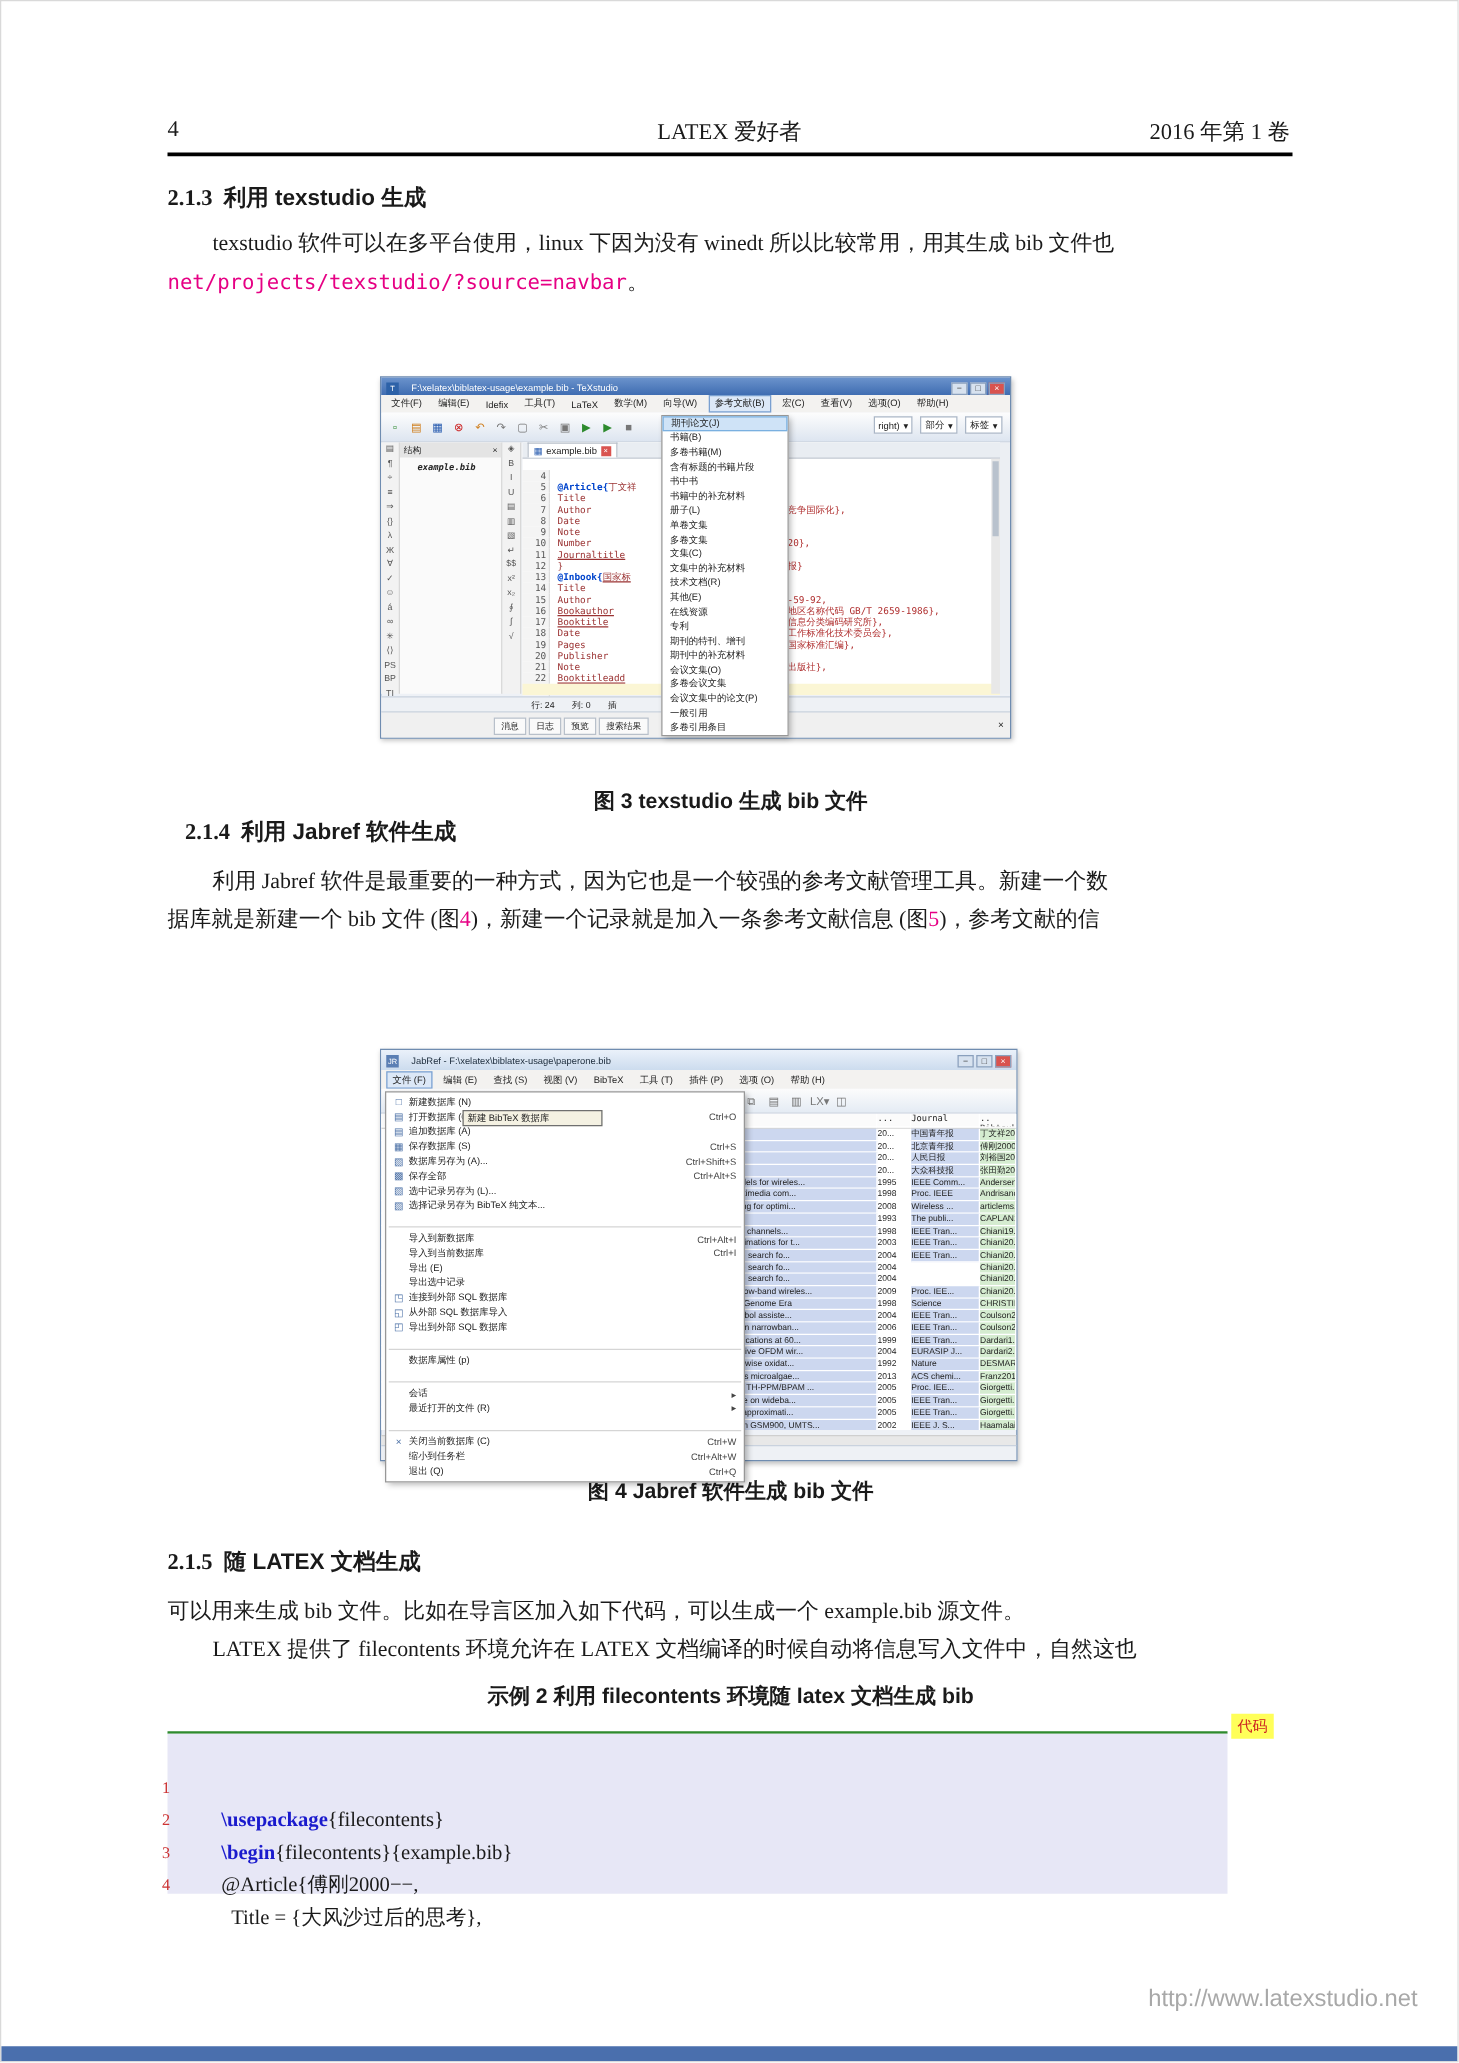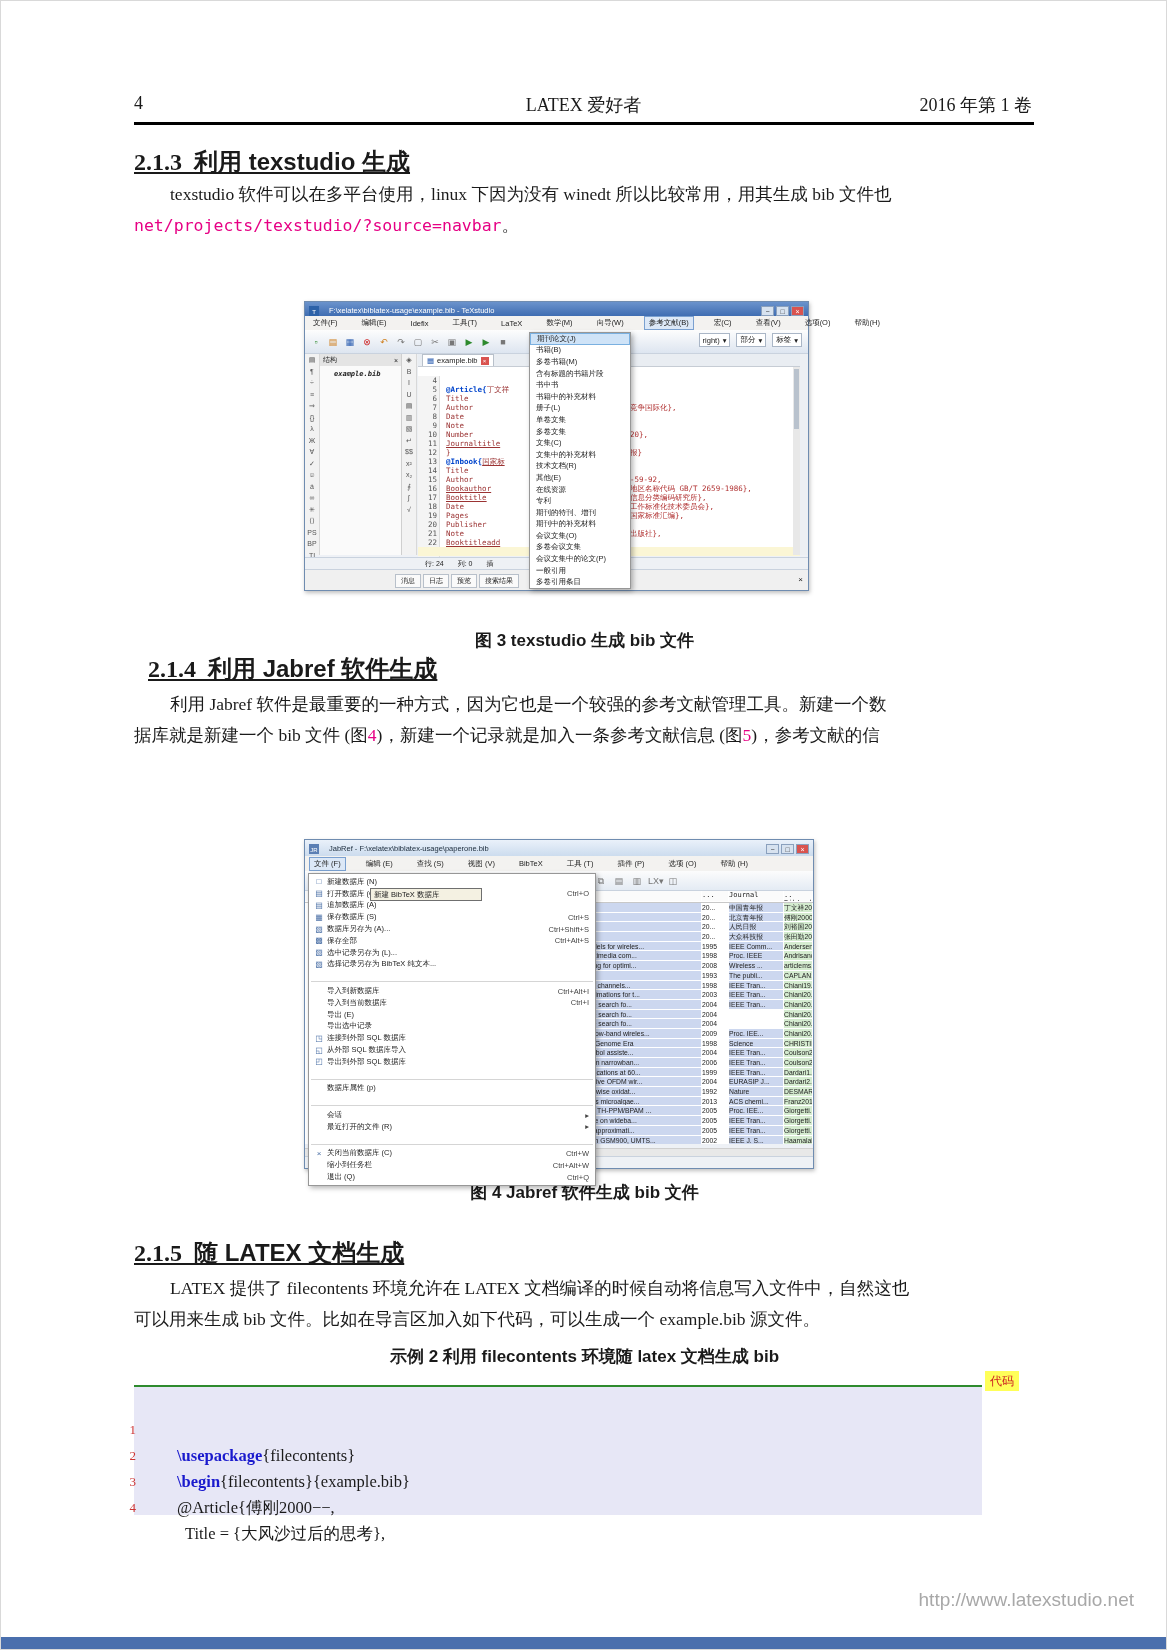--- a/index.html
+++ b/index.html
@@ -8,21 +8,21 @@
          border:1px solid #d9d9d9; overflow:hidden;
          font-family:"Liberation Serif", serif; color:#1a1a1a; }
   .abs{ position:absolute; }
 
   
   .hdr-num{ left:133px; top:92px; font-size:18px; }
   .hdr-center{ left:0; right:0; top:92px; text-align:center; font-size:18px; }
   .hdr-right{ right:134px; top:92px; font-size:18px; }
   .hdr-rule{ left:133px; top:121px; width:900px; height:3px; background:#000; }
 
-  .sec-h{ font-size:24px; font-weight:bold;text-decoration:underline; }
+  .sec-h{ font-size:18px; font-weight:bold; }
   .sec-h .sec-cjk{ font-family:"Liberation Sans", sans-serif; }
   .body-line{ font-size:17.5px; line-height:31px; white-space:nowrap; }
   .indent{ padding-left:36px; }
   .mag{ color:#e60084; }
   .urltt{ color:#e60084; font-family:"DejaVu Sans Mono", monospace; font-size:16.5px; }
   .caption{ left:2px; right:0; text-align:center; font-size:17px; }
   .caption b{ font-family:"Liberation Sans", sans-serif; }
 
   
   .code-rule{ left:133px; top:1384px; width:848px; height:2px; background:#2e8b2e; }
@@ -41,21 +41,21 @@
   .bottom-bar{ left:0; right:0; bottom:0; height:12px; background:#4a6fad; }
 
   
   .win{ font-family:"Liberation Sans", sans-serif; font-size:8px; color:#222;
         border:1px solid #6f8cb0; background:#eef1f6; box-shadow:1px 2px 4px rgba(0,0,0,.25); }
   .tbar{ display:flex; align-items:flex-start; gap:10px; padding:4px 4px; }
   .winbtns{ margin-left:auto; display:flex; gap:2px; }
   .winbtn{ width:13px; height:10px; font-size:7px; line-height:10px; text-align:center;
            background:#d7e2ef; border:1px solid #8aa0bd; color:#333; }
   .winbtn.close{ background:#d9534f; color:#fff; }
-  .menu-row{ display:flex; gap:16px; align-items:center; padding:0 4px; background:#f3f2f0; }
+  .menu-row{ display:flex; gap:5px; align-items:center; padding:0 4px; background:#f3f2f0; }
   .menu-item{ padding:1px 4px; white-space:nowrap; }
   .menu-item.open{ border:1px solid #7aa0d0; background:#dce8f7; }
   .iconbox{ display:inline-block; width:16px; height:15px; line-height:15px; text-align:center;
             font-size:9px; border:1px solid transparent; }
   .grn{ color:#2d8a2d; } .red{ color:#c22; } .blu{ color:#2a5db0; }
   .gry{ color:#777; } .org{ color:#d08020; }
   .combo{ display:inline-flex; align-items:center; gap:3px; border:1px solid #aab6c6;
           background:#fff; padding:0 3px; height:14px; font-size:7.5px; }
   .dd{ background:#fff; border:1px solid #979797; box-shadow:2px 2px 5px rgba(0,0,0,.3); z-index:30; }
   .dd-item{ display:flex; align-items:center; white-space:nowrap; padding:0 6px 0 2px; }
@@ -916,22 +916,22 @@
       </div>
     <div class="jr-tooltip">新建 BibTeX 数据库</div>
   </div>
 
   <div class="abs caption" style="top:1180px;"><b>图 4 Jabref 软件生成 bib 文件</b></div>
 
   <div class="abs sec-h" style="left:133px;top:1236px;">
     <span>2.1.5</span>&nbsp;&nbsp;<span class="sec-cjk">随 LATEX 文档生成</span>
   </div>
   <div class="abs" style="left:133px;top:1272px;width:910px;">
+    <div class="body-line">可以用来生成 bib 文件。比如在导言区加入如下代码，可以生成一个 example.bib 源文件。</div>
     <div class="body-line indent">LATEX 提供了 filecontents 环境允许在 LATEX 文档编译的时候自动将信息写入文件中，自然这也</div>
-    <div class="body-line">可以用来生成 bib 文件。比如在导言区加入如下代码，可以生成一个 example.bib 源文件。</div>
   </div>
   <div class="abs caption" style="top:1344px;"><b>示例 2 利用 filecontents 环境随 latex 文档生成 bib</b></div>
 
   <div class="abs code-rule"></div>
   <div class="abs code-bg"></div>
   <div class="abs code-badge">代码</div>
   <div class="abs code-lines">
 
       <div class="code-line">
         <span class="ln">1</span>

